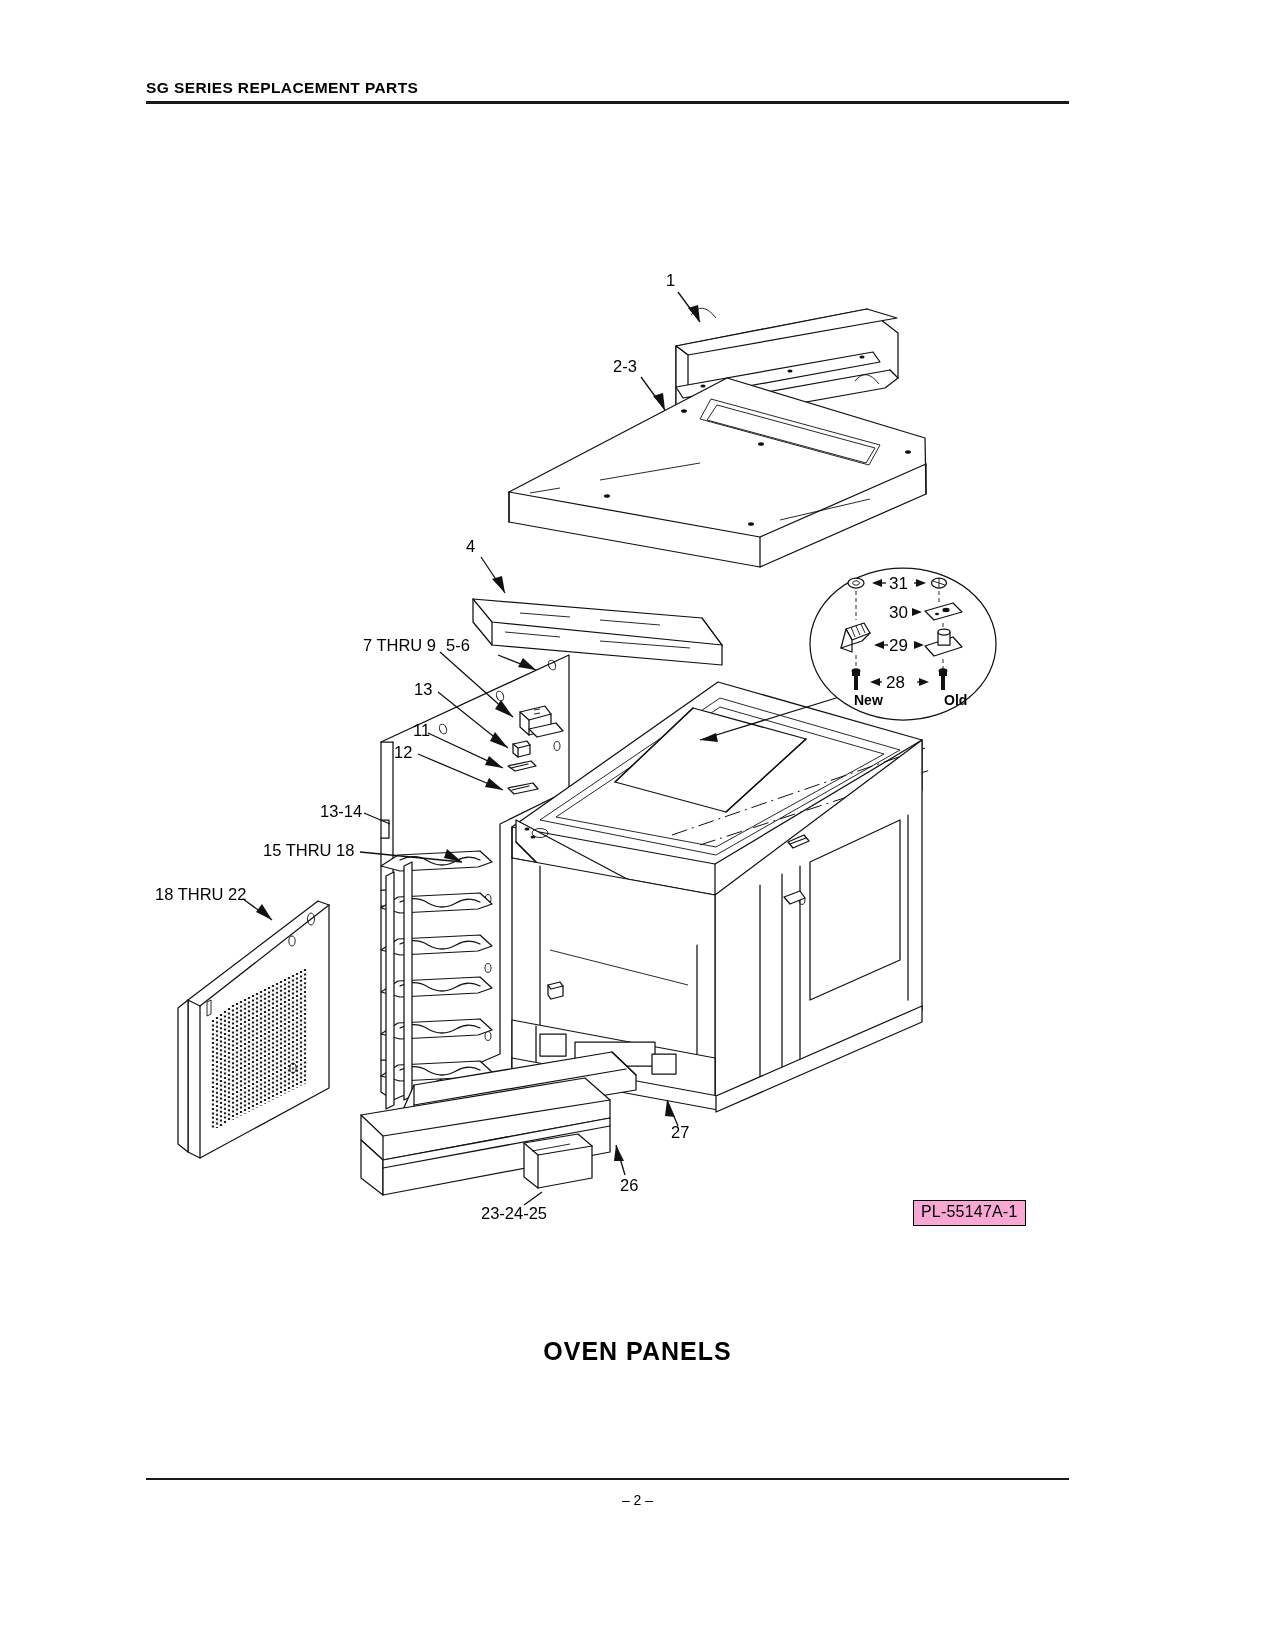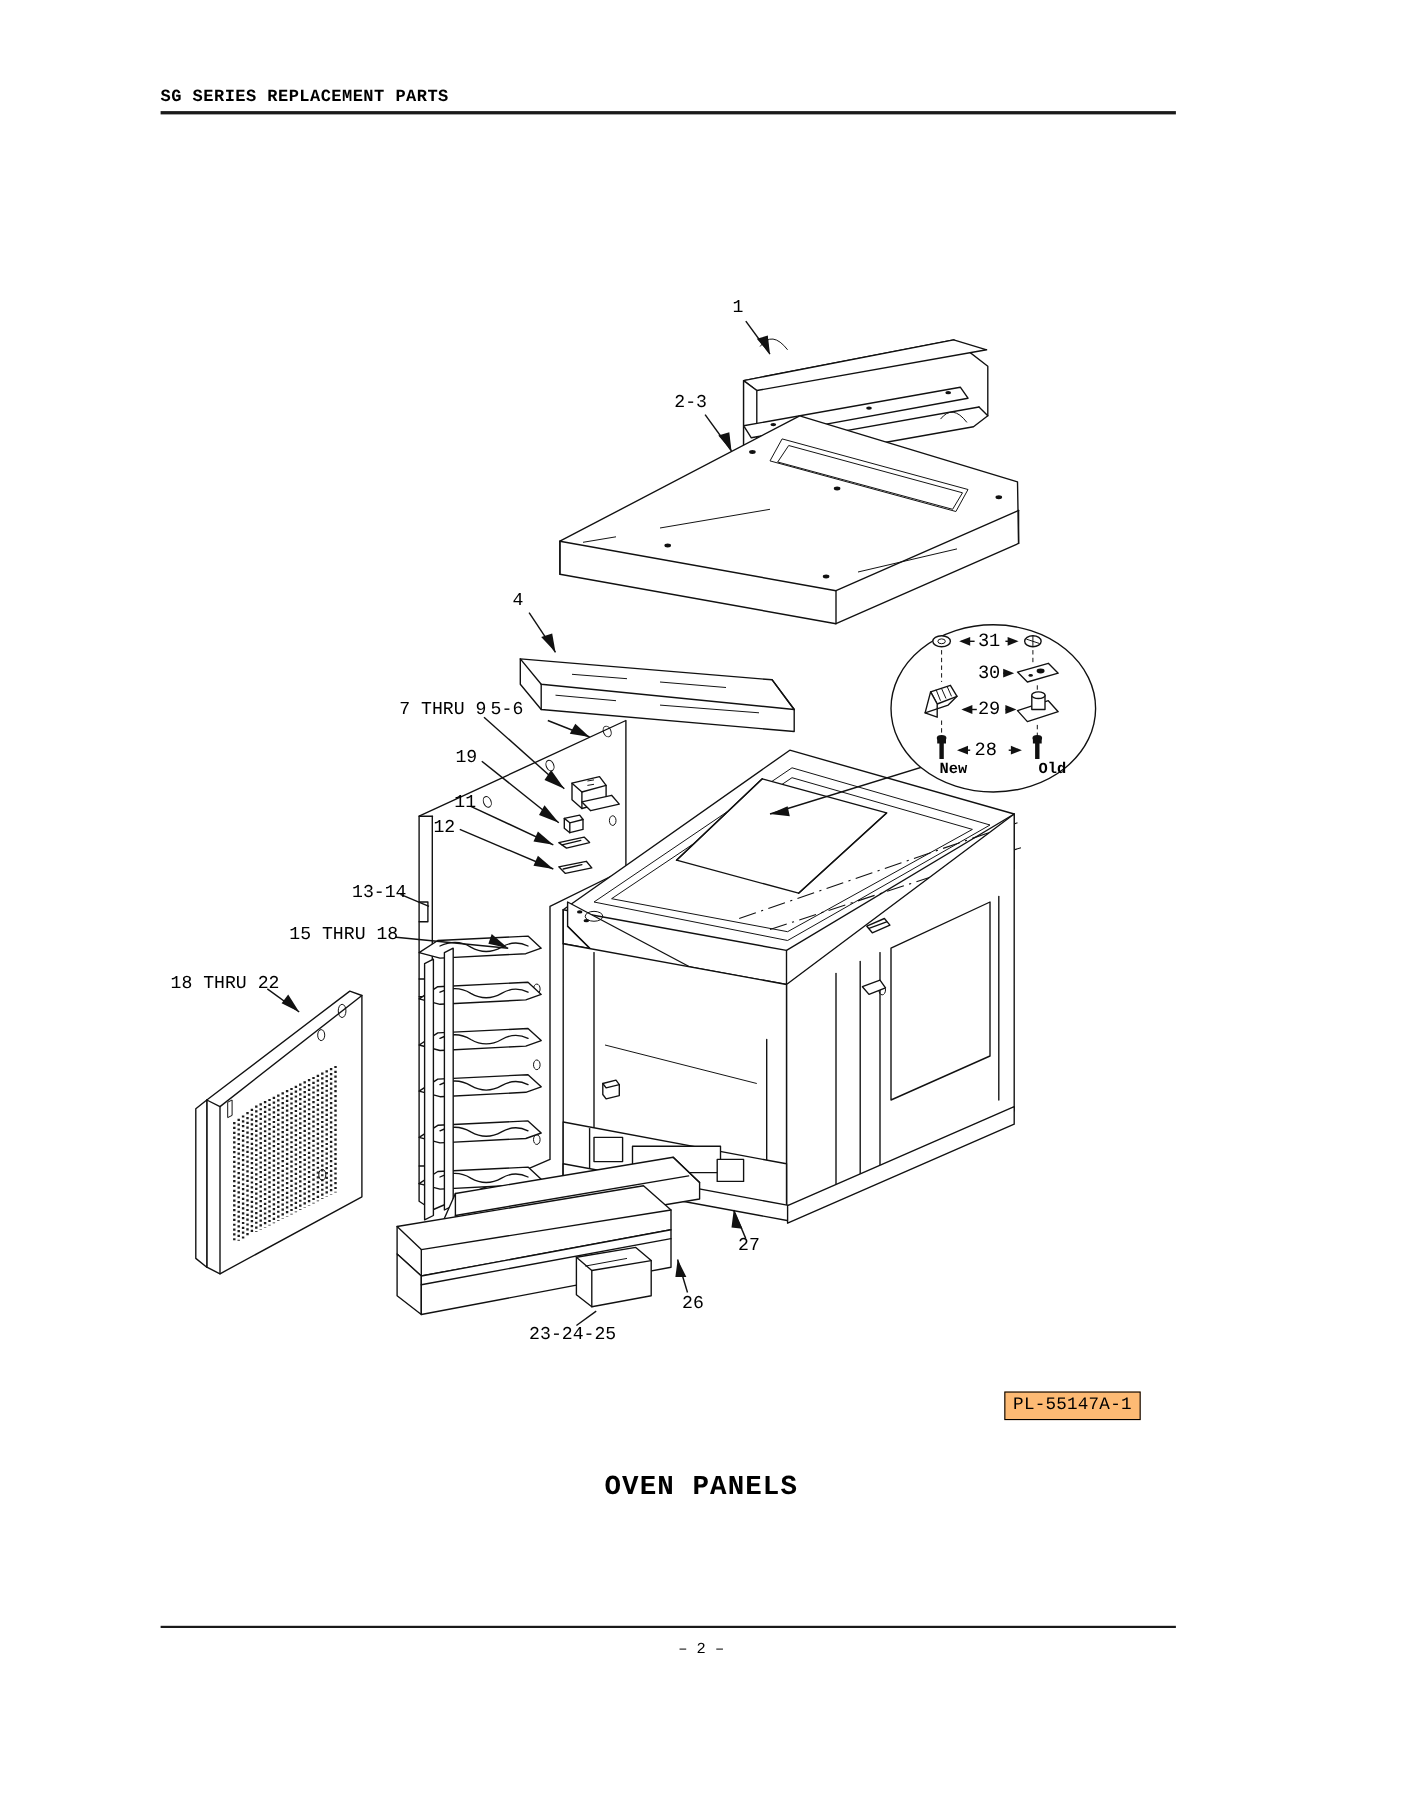--- a/index.html
+++ b/index.html
@@ -13,21 +13,20 @@
     position: relative;
     font-family: "Liberation Sans", sans-serif;
     color: #000000;
     overflow: hidden;
   }
   .page {
     position: absolute;
     inset: 0;
     width: 1157px;
     height: 1651px;
-    font-family: Liberation Mono, monospace;
   }
   
   .header-title {
     position: absolute;
     left: 146px;
     top: 79px;
     font-size: 15.5px;
     font-weight: bold;
     letter-spacing: 0.4px;
     white-space: nowrap;
@@ -65,26 +64,26 @@
     width: 1275px;
     text-align: center;
     font-size: 25px;
     font-weight: bold;
     letter-spacing: 1px;
   }
   
   .pl-box {
     position: absolute;
     left: 913px;
-    top: 1265px;
+    top: 1200px;
     border: 1.6px solid #000;
     padding: 3px 7px 4px 7px;
     font-size: 16px;
     letter-spacing: 0.2px;
-    background: #fdba74;
+    background: #f9a8d4;
     line-height: 1.05;
   }
   
   .callout {
     position: absolute;
     font-size: 16.5px;
     white-space: nowrap;
     line-height: 1;
   }
   
@@ -455,21 +454,21 @@
       <polygon class="solid" points="929,682 919,678 919,686"></polygon>
     </g>
 
   </svg>
 
   <div class="callout" style="left:666px; top:272px;">1</div>
   <div class="callout" style="left:613px; top:358px;">2-3</div>
   <div class="callout" style="left:466px; top:538px;">4</div>
   <div class="callout" style="left:363px; top:637px;">7 THRU 9</div>
   <div class="callout" style="left:446px; top:637px;">5-6</div>
-  <div class="callout" style="left:414px; top:681px;">19</div>
+  <div class="callout" style="left:414px; top:681px;">13</div>
   <div class="callout" style="left:413px; top:722px;text-align:center;">11</div>
   <div class="callout" style="left:394px; top:744px;">12</div>
   <div class="callout" style="left:320px; top:803px;">13-14</div>
   <div class="callout" style="left:263px; top:842px;">15 THRU 18</div>
   <div class="callout" style="left:155px; top:886px;">18 THRU 22</div>
   <div class="callout" style="left:481px; top:1205px;text-align:center;">23-24-25</div>
   <div class="callout" style="left:620px; top:1177px;">26</div>
   <div class="callout" style="left:671px; top:1124px;">27</div>
 
   <div class="detail-num" style="left:889px; top:574px;">31</div>

